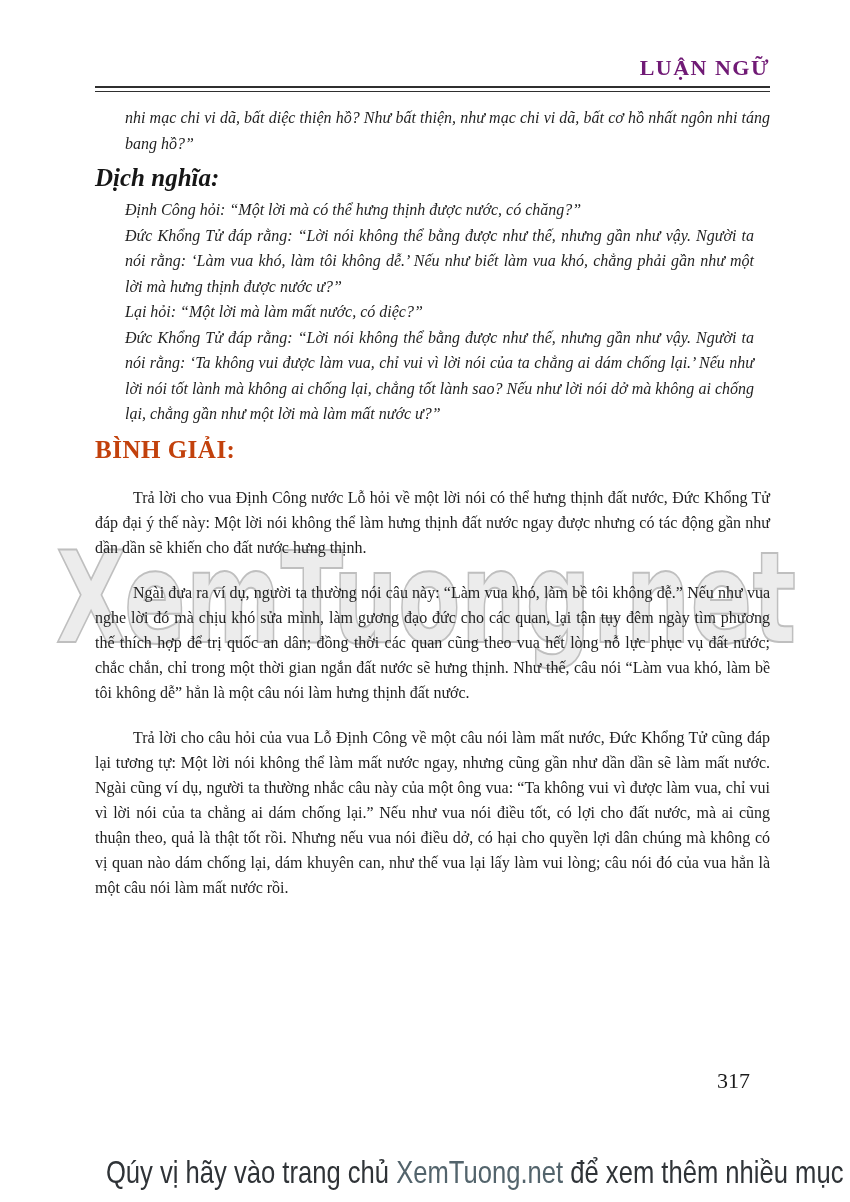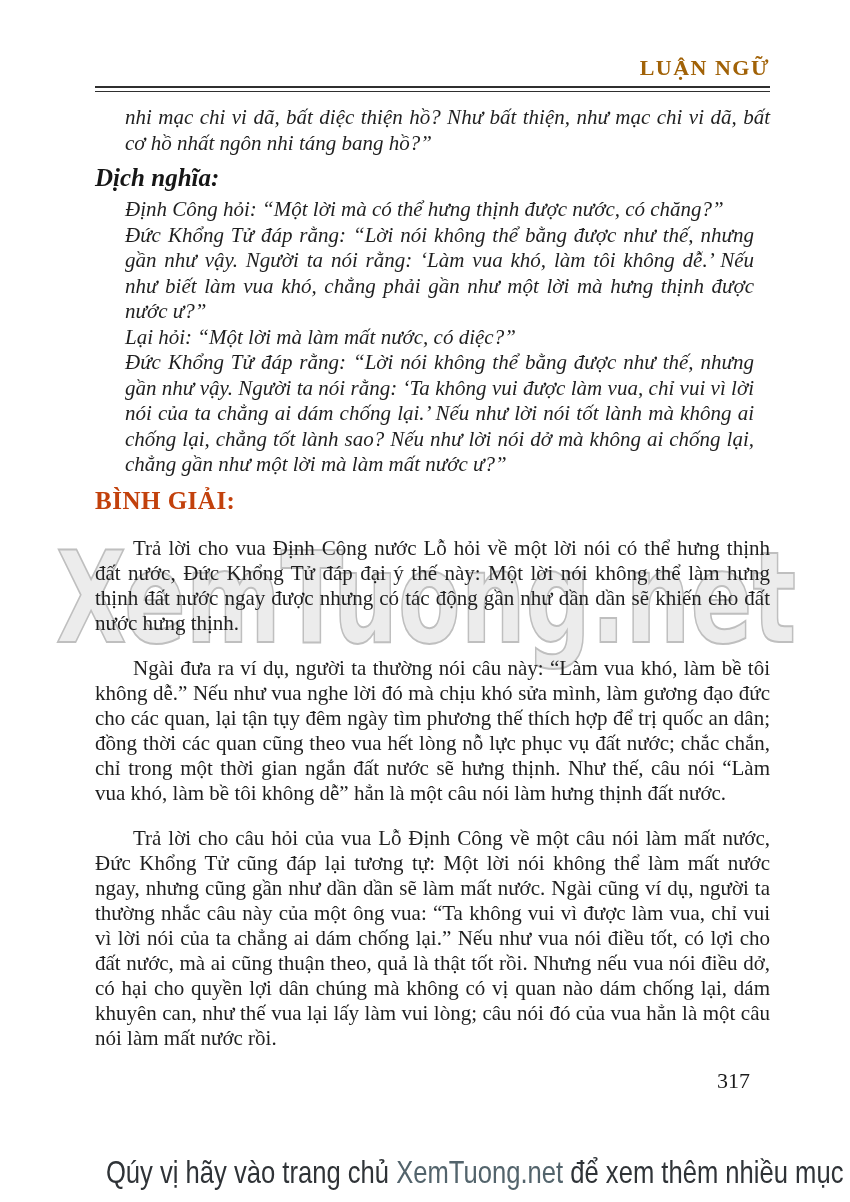--- a/index.html
+++ b/index.html
@@ -36,30 +36,30 @@
     top: 0;
     z-index: 1;
   }
   .running-head {
     margin-top: 55px;
     text-align: right;
     font-size: 22px;
     line-height: 26px;
     font-weight: bold;
     letter-spacing: 1.5px;
-    color: #a16207;
+    color: #701a75;
   }
   .double-rule {
     margin-top: 5px;
     height: 3px;
     border-top: 2.5px solid #2f2f2f;
     border-bottom: 1.5px solid #2f2f2f;
   }
   .body-text {
-    font-size: 21px;
+    font-size: 16px;
     line-height: 25.5px;
     text-align: justify;
     color: #1f1f1f;
   }
   .italic { font-style: italic; }
   .quote {
     margin: 13px 0 0 30px;
   }
   .dn-heading {
     margin: 7px 0 0 0;

